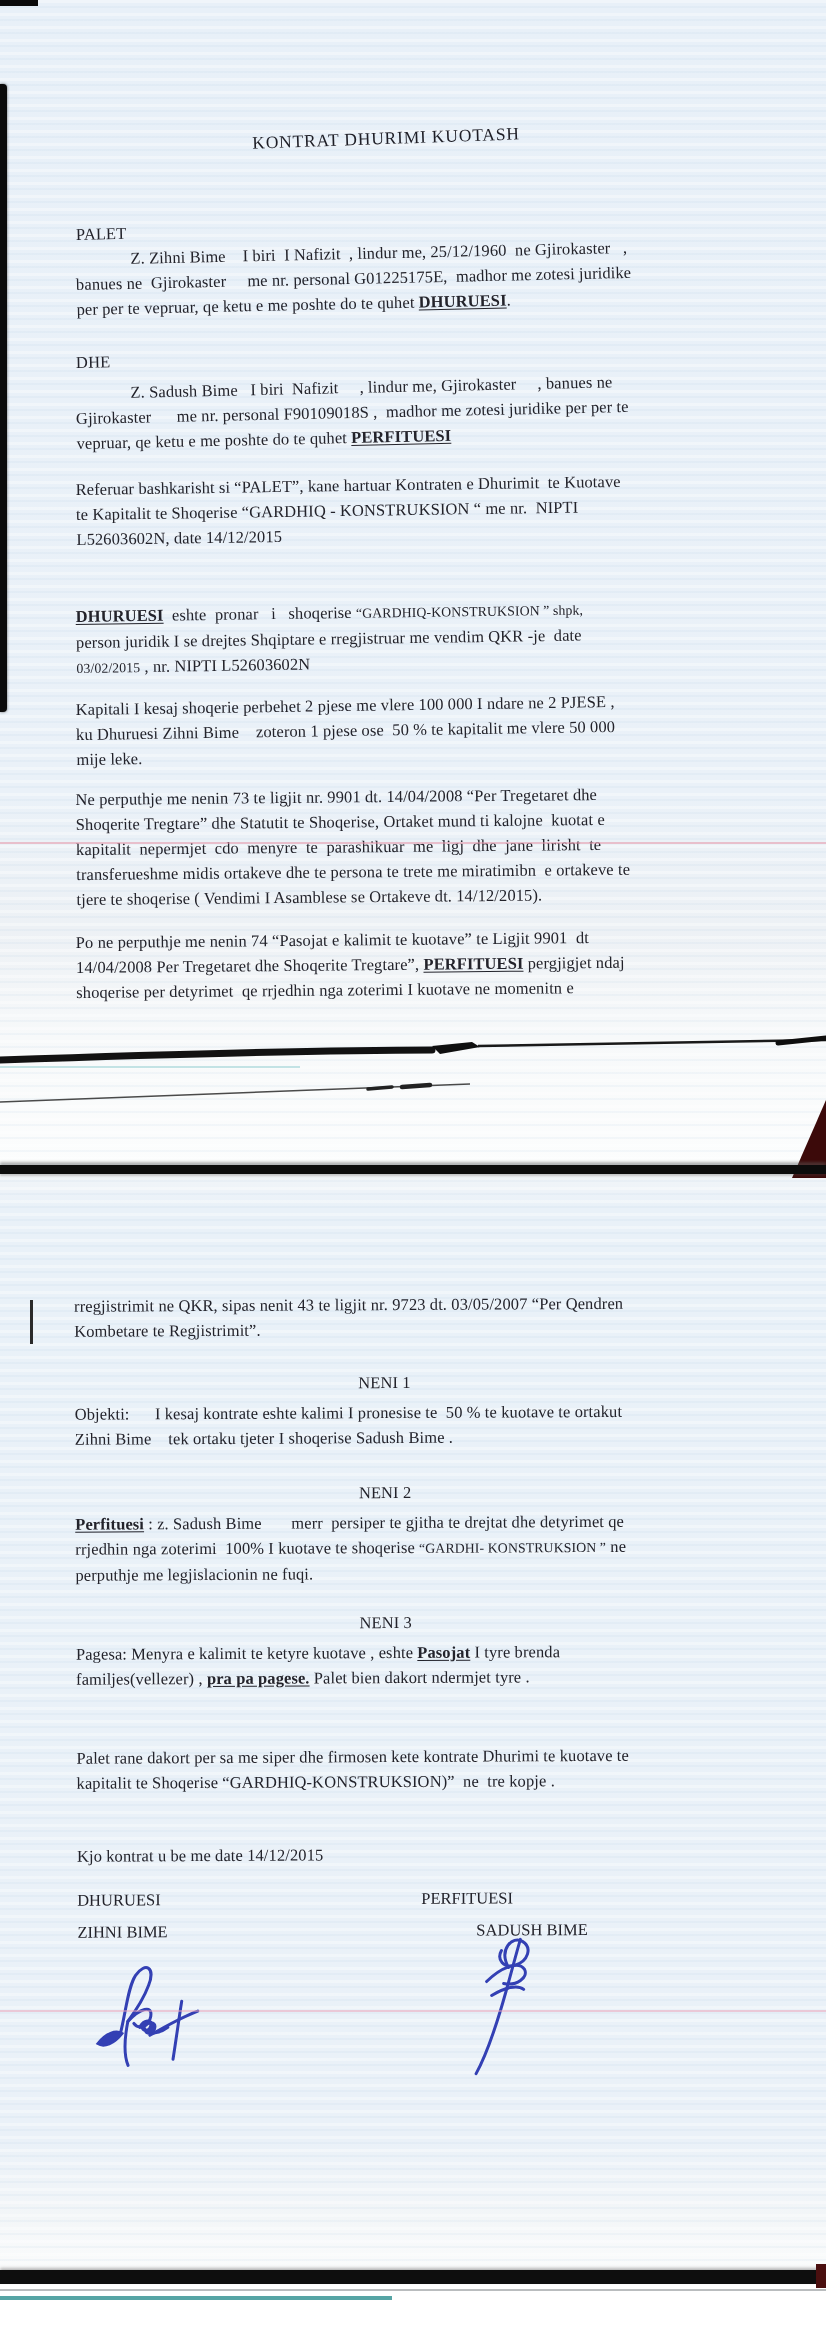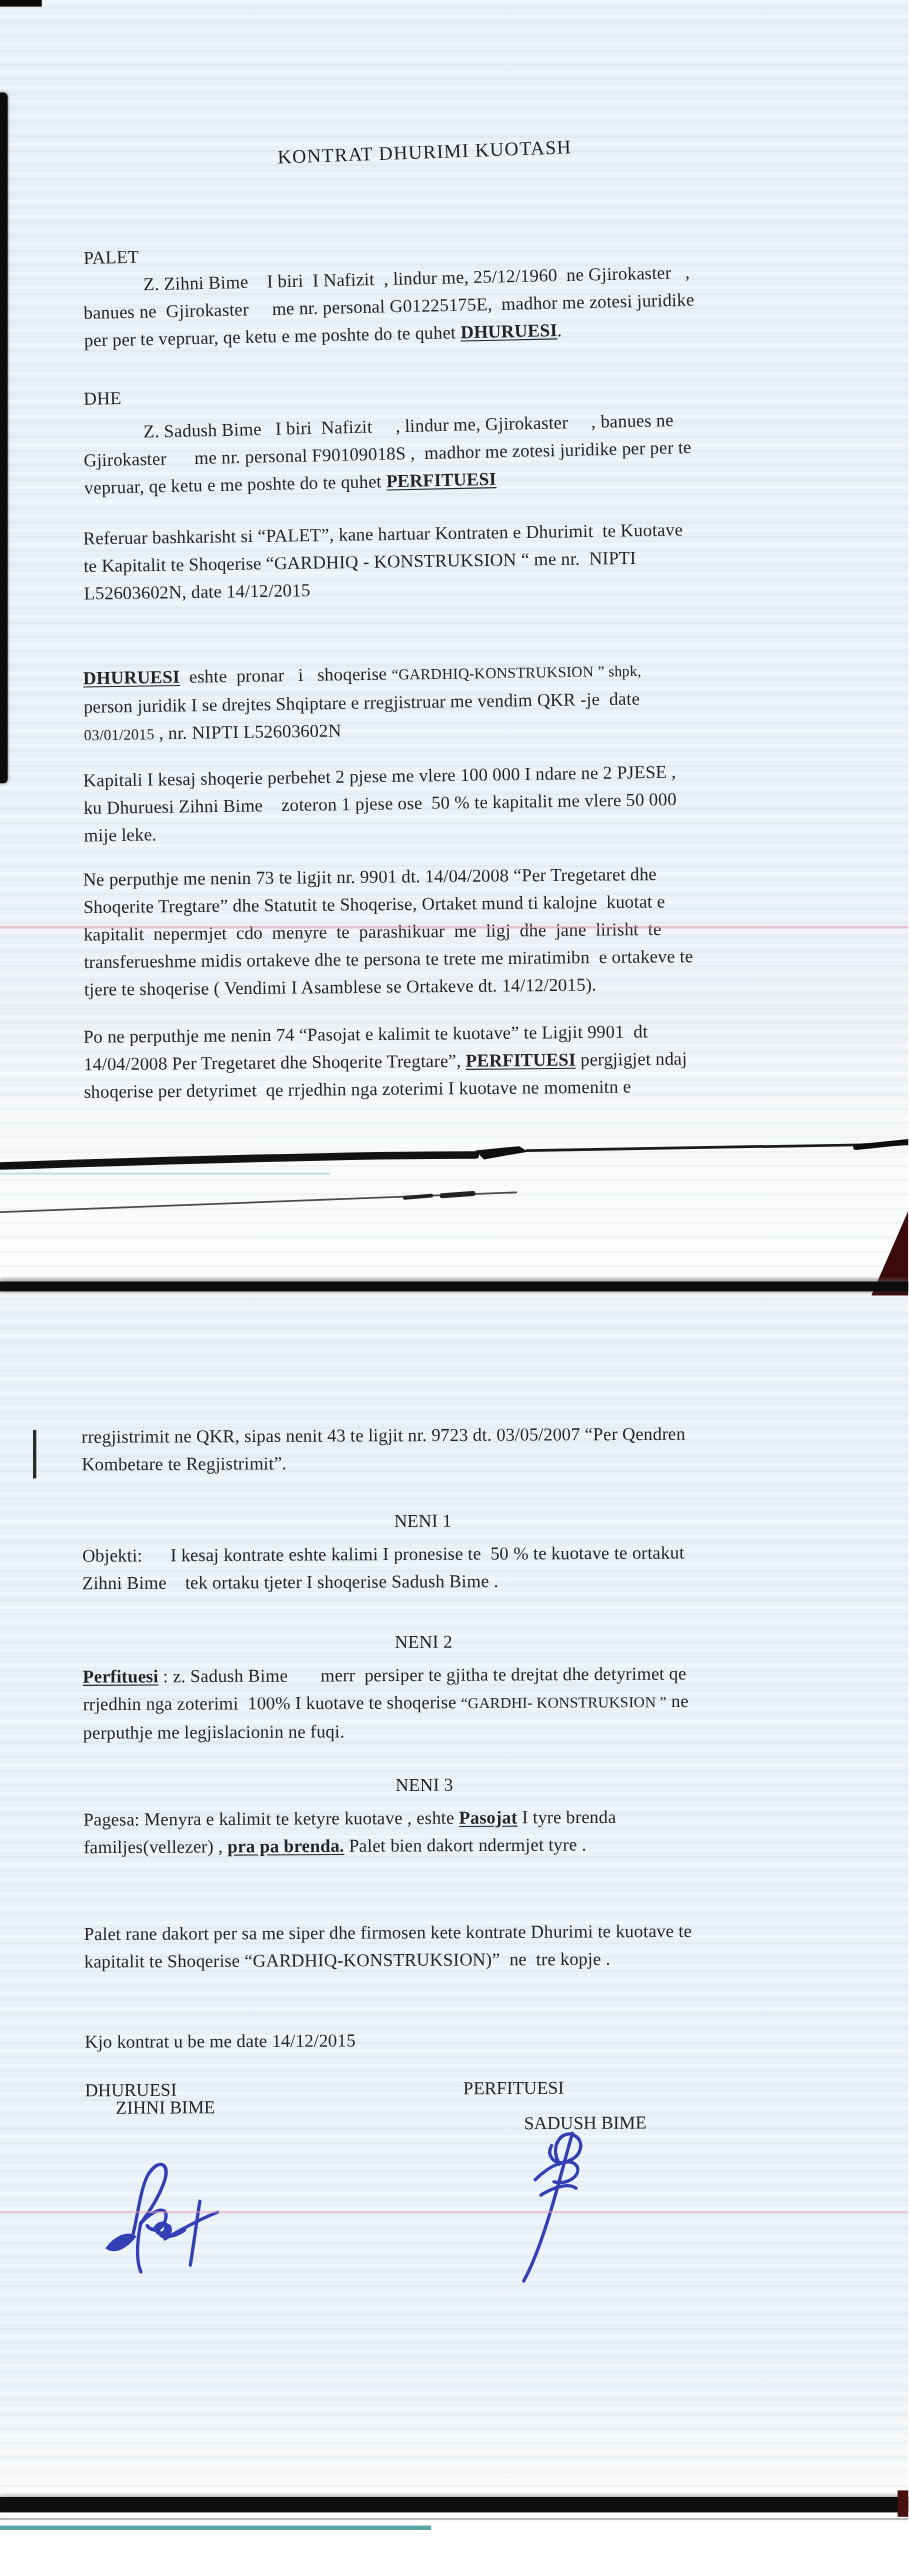--- a/index.html
+++ b/index.html
@@ -70,21 +70,21 @@
     <p class="b txt ind rB" style="top:381px;margin:0;"><span>Z. Sadush Bime   I biri  Nafizit     , lindur me, Gjirokaster     , banues ne
 Gjirokaster      me nr. personal F90109018S ,  madhor me zotesi juridike per per te
 vepruar, qe ketu e me poshte do te quhet </span><span class="bu">PERFITUESI</span></p>
 
     <p class="b txt rC" style="top:477px;margin:0;">Referuar bashkarisht si “PALET”, kane hartuar Kontraten e Dhurimit  te Kuotave
 te Kapitalit te Shoqerise “GARDHIQ - KONSTRUKSION “ me nr.  NIPTI
 L52603602N, date 14/12/2015</p>
 
     <p class="b txt rC" style="top:604px;margin:0;"><span class="bu">DHURUESI</span><span>  eshte  pronar   i   shoqerise </span><span class="sm">“GARDHIQ-KONSTRUKSION ” shpk,</span><span>
 person juridik I se drejtes Shqiptare e rregjistruar me vendim QKR -je  date
-</span><span class="sm">03/01/2015</span><span> , nr. NIPTI L52603602N</span></p>
+</span><span class="sm">03/02/2015</span><span> , nr. NIPTI L52603602N</span></p>
 
     <p class="b txt rC" style="top:697px;margin:0;">Kapitali I kesaj shoqerie perbehet 2 pjese me vlere 100 000 I ndare ne 2 PJESE ,
 ku Dhuruesi Zihni Bime    zoteron 1 pjese ose  50 % te kapitalit me vlere 50 000
 mije leke.</p>
 
     <p class="b txt rD" style="top:787px;margin:0;">Ne perputhje me nenin 73 te ligjit nr. 9901 dt. 14/04/2008 “Per Tregetaret dhe
 Shoqerite Tregtare” dhe Statutit te Shoqerise, Ortaket mund ti kalojne  kuotat e
 kapitalit  nepermjet  cdo  menyre  te  parashikuar  me  ligj  dhe  jane  lirisht  te
 transferueshme midis ortakeve dhe te persona te trete me miratimibn  e ortakeve te
 tjere te shoqerise ( Vendimi I Asamblese se Ortakeve dt. 14/12/2015).</p>
@@ -107,30 +107,30 @@
 
       <div class="b txt center" style="top:306px;">NENI 2</div>
 
       <p class="b txt" style="top:336px;margin:0;"><span class="bu">Perfituesi</span><span> : z. Sadush Bime       merr  persiper te gjitha te drejtat dhe detyrimet qe
 rrjedhin nga zoterimi  100% I kuotave te shoqerise </span><span class="sm">“GARDHI- KONSTRUKSION ”</span><span> ne
 perputhje me legjislacionin ne fuqi.</span></p>
 
       <div class="b txt center" style="top:436px;">NENI 3</div>
 
       <p class="b txt" style="top:466px;margin:0;"><span>Pagesa: Menyra e kalimit te ketyre kuotave , eshte </span><span class="bu">Pasojat</span><span> I tyre brenda
-familjes(vellezer) , </span><span class="bu">pra pa brenda.</span><span> Palet bien dakort ndermjet tyre .</span></p>
+familjes(vellezer) , </span><span class="bu">pra pa pagese.</span><span> Palet bien dakort ndermjet tyre .</span></p>
 
       <p class="b txt" style="top:570px;margin:0;">Palet rane dakort per sa me siper dhe firmosen kete kontrate Dhurimi te kuotave te
 kapitalit te Shoqerise “GARDHIQ-KONSTRUKSION)”  ne  tre kopje .</p>
 
       <p class="b txt" style="top:668px;margin:0;">Kjo kontrat u be me date 14/12/2015</p>
 
       <span class="lbl" style="left:76px;top:712px;">DHURUESI</span>
       <span class="lbl" style="left:420px;top:712px;">PERFITUESI</span>
-      <span class="lbl" style="left:76px;top:728px;margin-left:28px;">ZIHNI BIME</span>
+      <span class="lbl" style="left:76px;top:744px;">ZIHNI BIME</span>
       <span class="lbl" style="left:475px;top:744px;">SADUSH BIME</span>
 
       <svg class="sig" style="left:88px;top:780px;" width="150" height="120" viewBox="0 0 150 120">
         <g stroke="#3340b4" stroke-width="3" fill="none" stroke-linecap="round">
           <path d="M8,88 C16,78 26,74 32,78 C24,88 14,92 8,88 Z" fill="#3340b4"></path>
           <path d="M30,80 C36,58 38,32 46,20 C56,6 66,12 59,30 C53,46 44,58 38,66 C34,86 34,100 38,110"></path>
           <path d="M38,66 C50,53 63,49 61,61 C59,72 48,74 44,68"></path>
           <path d="M50,72 C54,64 62,64 61,70 C60,76 53,77 52,71 C56,65 64,65 63,71 C62,77 55,78 54,72 C58,66 66,66 65,72 C64,79 56,80 55,74 C60,80 70,78 78,72"></path>
           <path d="M92,46 C89,64 86,86 83,104"></path>
           <path d="M60,80 C74,72 92,62 108,56"></path>

